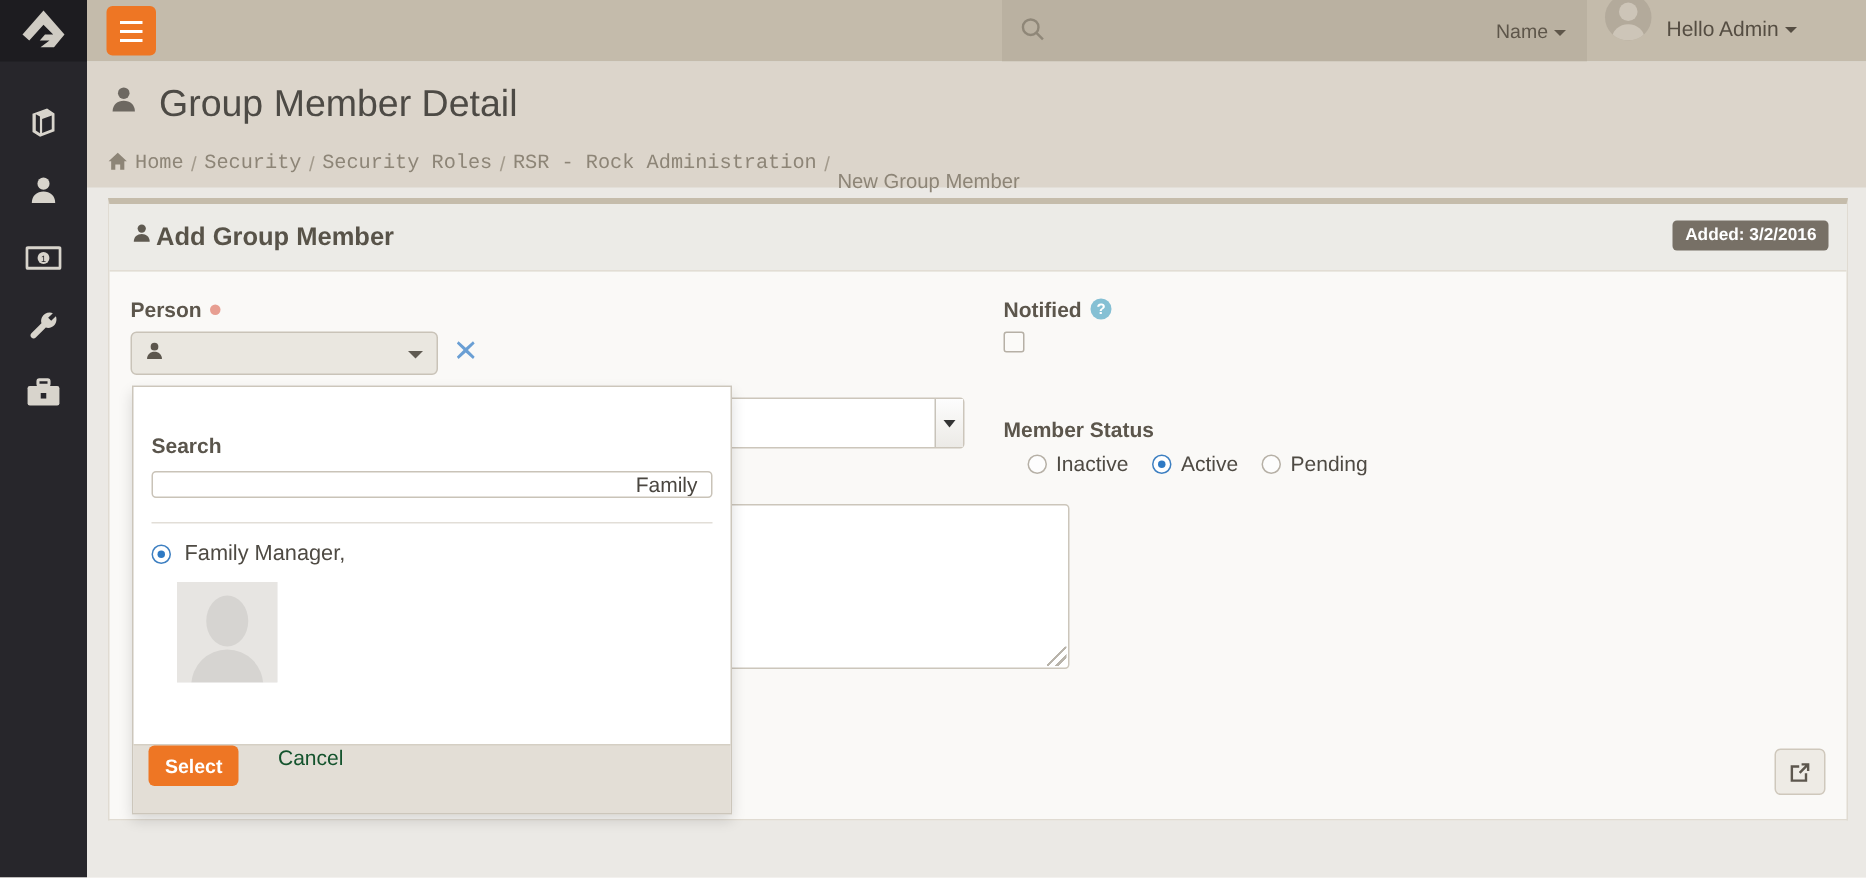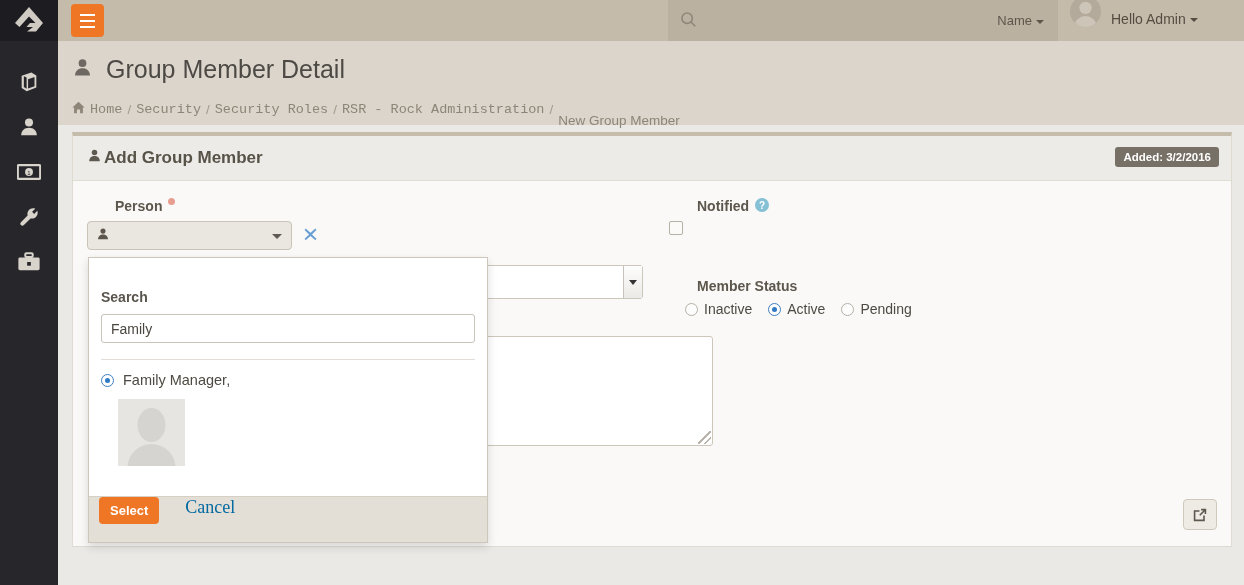--- a/index.html
+++ b/index.html
@@ -114,21 +114,21 @@
     background:#777066; color:#fff; font-size:11.5px; font-weight:bold;
     padding:4px 8px; border-radius:3px;
   }
   #panel-body { position:relative; height:365px; padding:17px 14px 0 14px; }
 
   .col-left  { position:absolute; left:14px; top:17px; width:560px; }
   .col-right { position:absolute; left:596px; top:17px; width:540px; }
 
   .flabel {
     font-size:14px; font-weight:bold; color:#5c564c;
-    display:flex; gap:6px; margin-bottom:7px;margin-left:28px;
+    display:flex; align-items:center; gap:6px; margin-bottom:7px;
   }
   .req-dot {
     width:7px; height:7px; border-radius:50%; background:#e79e91;
     display:inline-block;
   }
   .help-icon {
     width:14px; height:14px; border-radius:50%;
     background:#85c0d4; color:#fff; font-size:10px; font-weight:bold;
     display:inline-flex; align-items:center; justify-content:center;
   }
@@ -204,23 +204,23 @@
     position:absolute; left:88px; top:257px; width:400px; height:286px;
     background:#fff; border:1px solid #ccc6bb;
     box-shadow:0 4px 9px rgba(0,0,0,.14);
     z-index:50;
   }
   #pp-drop .inner { padding:26px 12px 0 12px; }
   #pp-drop .sec-title {
     font-size:14px; font-weight:bold; color:#5a554c; margin:5px 0 9px 0;
   }
   #pp-search {
-    width:100%; height:29px; border:1px solid #c9c3b8; border-radius:3px;
+    width:100%; height:18px; border:1px solid #c9c3b8; border-radius:3px;
     padding:0 9px; font-family:"Liberation Sans", sans-serif; font-size:14px;
-    color:#4a4640; outline:none; background:#fff;
+    color:#4a4640; outline:none; background:#fff;text-align:right;
   }
   #pp-drop hr {
     border:none; border-top:1px solid #e2ded7; margin:16px 0 12px 0;
   }
   .result-item { display:flex; align-items:center; gap:9px; cursor:pointer; }
   .result-item .rname { font-size:14.5px; color:#4e4a43; }
   .result-photo {
     width:67px; height:67px; background:#e7e5e2; margin:11px 0 0 17px;
     overflow:hidden; position:relative;
   }
@@ -228,21 +228,21 @@
     position:absolute; left:0; right:0; bottom:0; height:46px;
     background:#e3ded6; border-top:1px solid #d5cfc4;
     display:flex; align-items:flex-start; padding-left:10px; gap:26px;
   }
   #select-btn {
     background:#ee7624; color:#fff; border:none; border-radius:4px;
     font-family:"Liberation Sans", sans-serif;
     font-size:13px; font-weight:bold; padding:6px 11px; cursor:pointer;
   }
   #cancel-link {
-    color:#0369a1; font-size:18px; cursor:pointer; text-decoration:none;font-family:Liberation Serif, serif;
+    color:#14532d; font-size:14px; cursor:pointer; text-decoration:none;
   }
 </style>
 </head>
 <body>
 
 <div id="sidebar">
   <div class="logo-box">
     <span>
       <svg width="30" height="26" viewBox="0 0 30 26">
         <path fill="#cfcbc3" d="M15 1 L1 17 L5.5 21 L15 10.5 L21.5 17 L16 17 L12.5 21 L19 21 L13 25.5 L22 25.5 L29 17 Z"></path>

